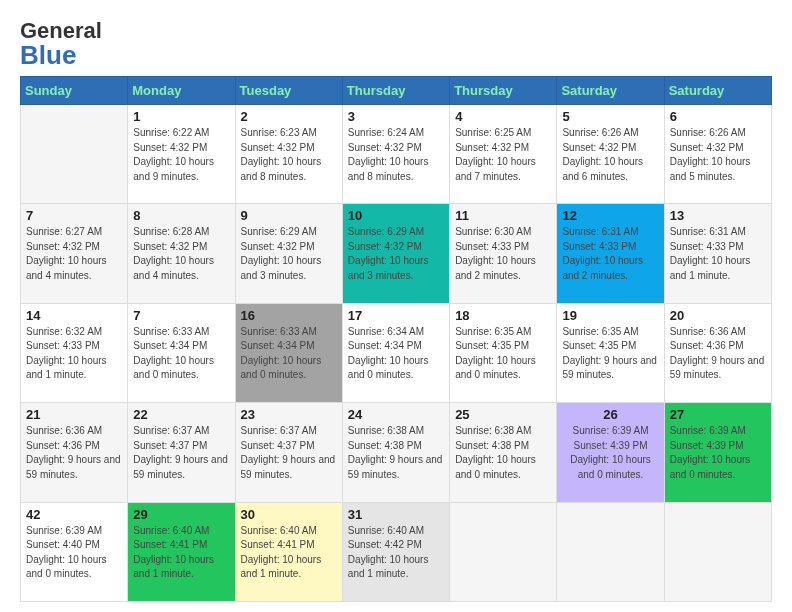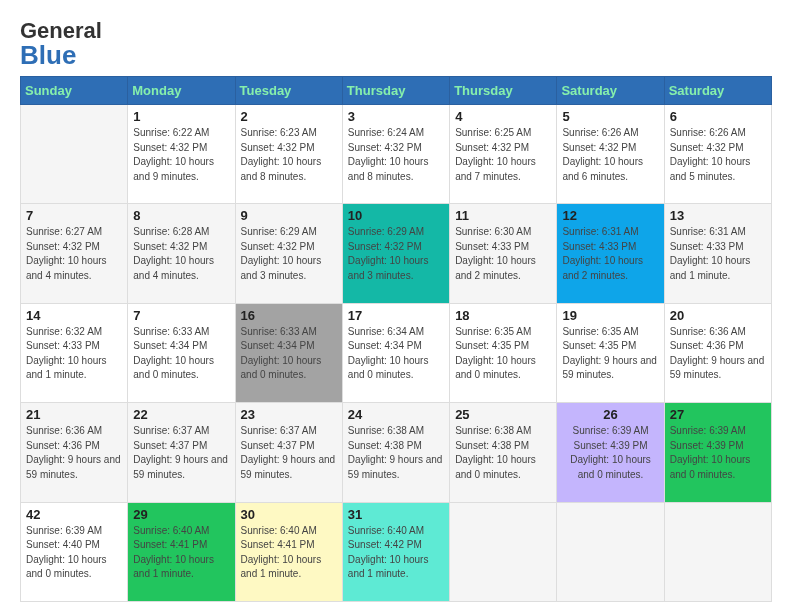--- a/index.html
+++ b/index.html
@@ -237,21 +237,21 @@
             <div class="day-info" data-name="day-info">Sunrise: 6:39 AM<br>Sunset: 4:40 PM<br>Daylight: 10 hours and 0 minutes.</div>
           </td>
           <td data-name="day-cell" style="background: #22c55e;">
             <div class="day-number" data-name="day-number">29</div>
             <div class="day-info" data-name="day-info">Sunrise: 6:40 AM<br>Sunset: 4:41 PM<br>Daylight: 10 hours and 1 minute.</div>
           </td>
           <td data-name="day-cell" style="background: #fef9c3;">
             <div class="day-number" data-name="day-number">30</div>
             <div class="day-info" data-name="day-info">Sunrise: 6:40 AM<br>Sunset: 4:41 PM<br>Daylight: 10 hours and 1 minute.</div>
           </td>
-          <td data-name="day-cell" style="background: #5eead4;">
+          <td data-name="day-cell" style="background: #e5e5e5;">
             <div class="day-number" data-name="day-number">31</div>
             <div class="day-info" data-name="day-info">Sunrise: 6:40 AM<br>Sunset: 4:42 PM<br>Daylight: 10 hours and 1 minute.</div>
           </td>
           <td data-name="day-cell" class="empty-cell" style="background: rgb(245, 245, 245);"></td>
           <td data-name="day-cell" class="empty-cell" style="background: rgb(245, 245, 245);"></td>
           <td data-name="day-cell" class="empty-cell" style="background: rgb(245, 245, 245);"></td>
         </tr>
       </tbody>
   </table>
 </div>

